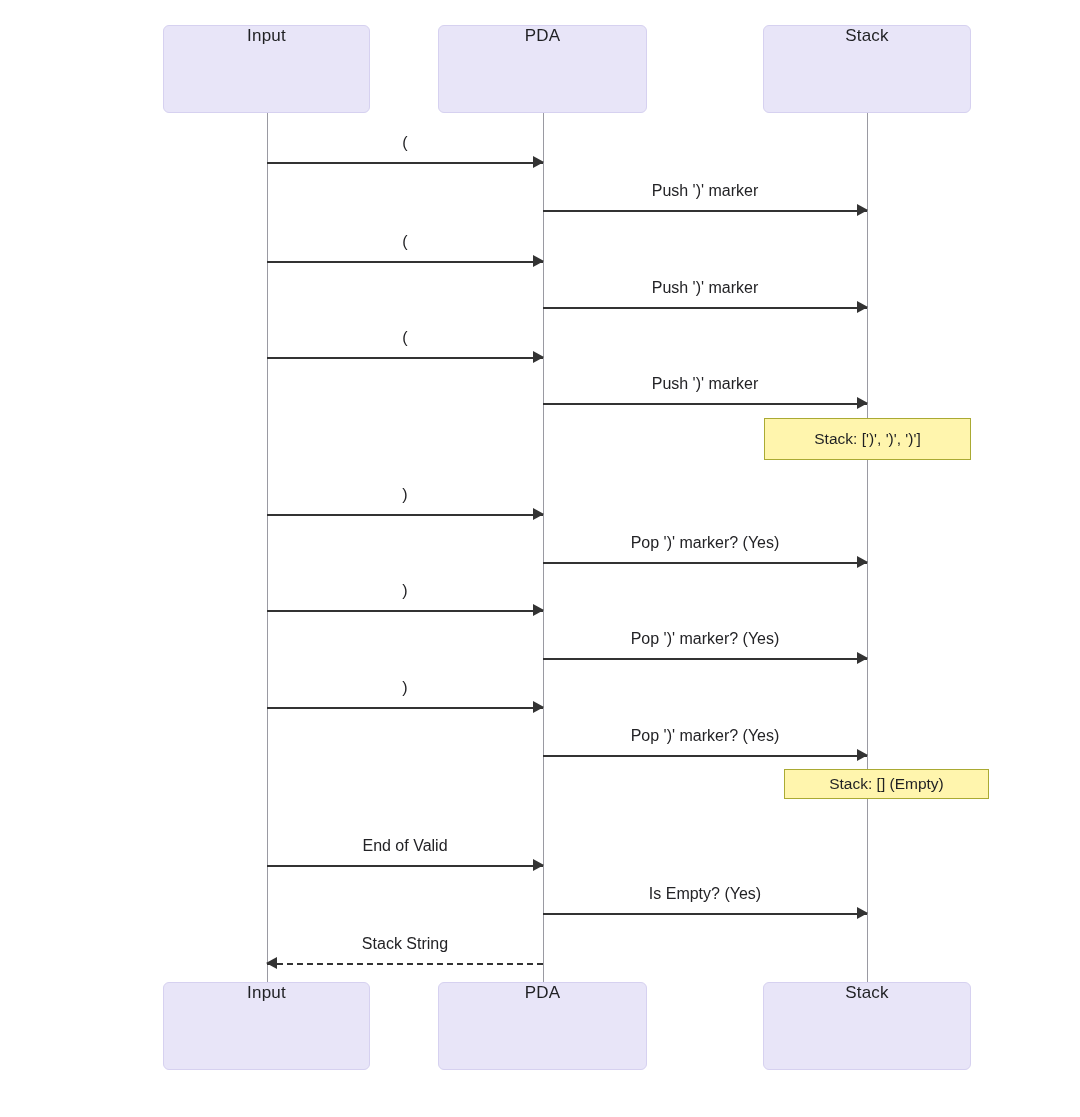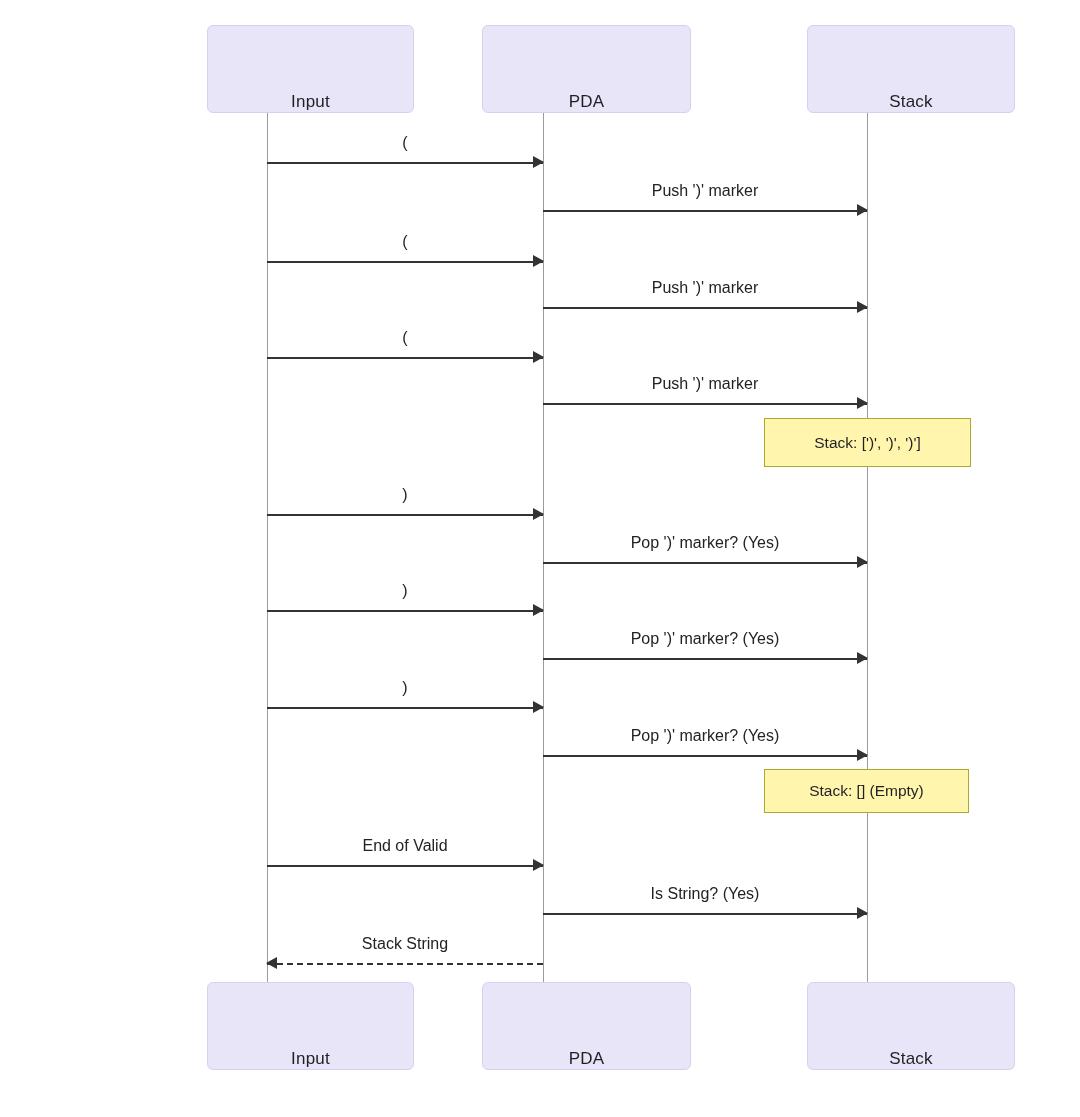--- a/index.html
+++ b/index.html
@@ -13,23 +13,22 @@
   #diagram{position:absolute;left:0;top:0;width:1080px;height:1117px;}
 
   
   .participant{
     position:absolute;
     background:#e8e5f8;
     border:1px solid #d6d1f0;
     border-radius:6px;
     box-sizing:border-box;
     display:flex;
-    align-items:flex-end;
+    align-items:flex-start;
     justify-content:center;
-    margin-left:44px;
   }
   .participant .plabel{
     font-size:17px;
     color:#1f2023;
     letter-spacing:.2px;
     font-family:"Liberation Sans","DejaVu Sans",sans-serif;
   }
 
   
   .lifeline{
@@ -178,26 +177,26 @@
       <div class="mlabel">Pop ')' marker? (Yes)</div>
     </div>
     <div class="msg ltr" style="left: 267px; top: 865px; width: 276px;">
       <div class="line"></div>
       <div class="head"></div>
       <div class="mlabel">End of Valid</div>
     </div>
     <div class="msg ltr" style="left: 543px; top: 913px; width: 324px;">
       <div class="line"></div>
       <div class="head"></div>
-      <div class="mlabel">Is String? (Yes)</div>
+      <div class="mlabel">Is Empty? (Yes)</div>
     </div>
     <div class="msg rtl dashed" style="left: 267px; top: 963px; width: 276px;">
       <div class="line"></div>
       <div class="head"></div>
       <div class="mlabel">Stack String</div>
     </div>
-    <div class="note" style="left: 764px; top: 418px; width: 207px; height: 49px;">
+    <div class="note" style="left: 764px; top: 418px; width: 207px; height: 42px;">
       <span class="ntext">Stack: [')', ')', ')']</span>
     </div>
-    <div class="note" style="left: 764px; top: 769px; width: 205px; height: 44px;">
+    <div class="note" style="left: 784px; top: 769px; width: 205px; height: 30px;">
       <span class="ntext">Stack: [] (Empty)</span>
     </div>
   </div>
 
 </body></html>

